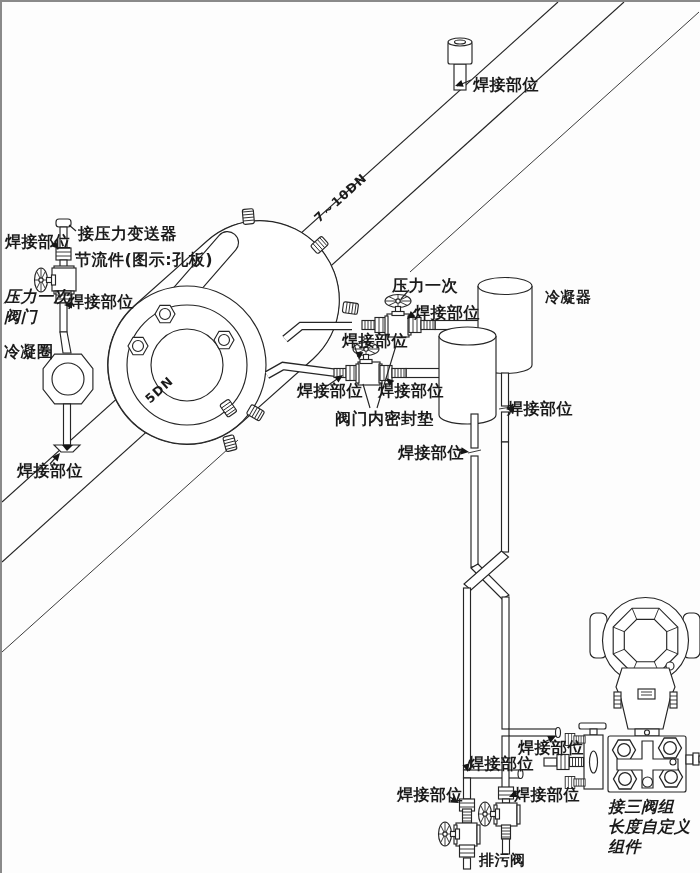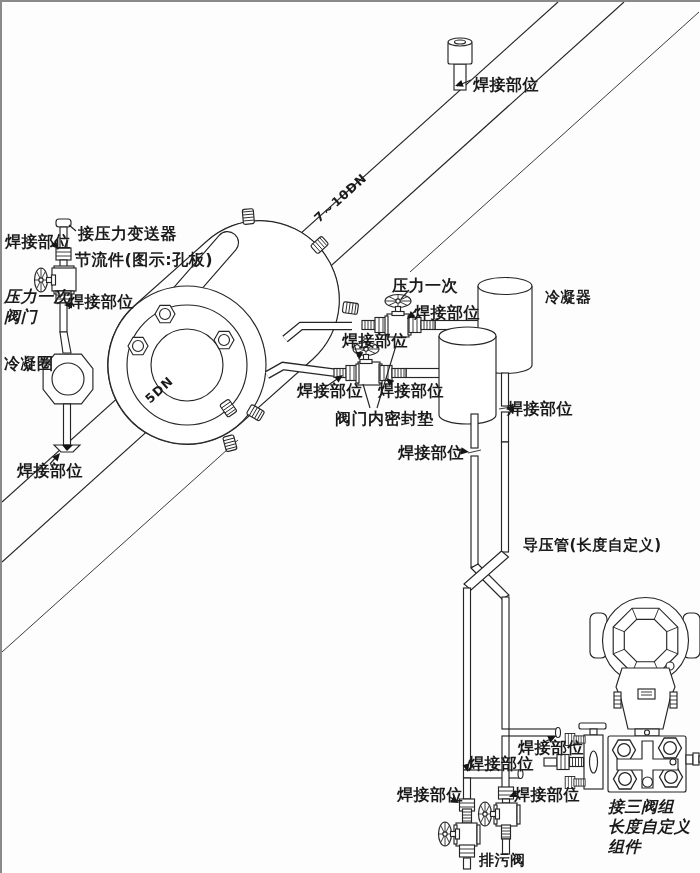--- a/index.html
+++ b/index.html
@@ -287,36 +287,35 @@
 
 <div class="lbl" style="left:3px;top:230px">焊接部位</div>
 <div class="lbl" style="left:76px;top:222px">接压力变送器</div>
 <div class="lbl" style="left:73px;top:248px">节流件(图示:孔板)</div>
 
 <div class="lbl stack" style="left:2px;top:285px">
       <span>压力一次</span>
       <span>阀门</span>
     </div>
 <div class="lbl" style="left:66px;top:290px">焊接部位</div>
-<div class="lbl" style="left:2px;top:352px">冷凝圈</div>
+<div class="lbl" style="left:2px;top:340px">冷凝圈</div>
 <div class="lbl rot" style="left:140px;top:393px">5DN</div>
 
 <div class="lbl" style="left:390px;top:274px">压力一次</div>
 <div class="lbl" style="left:412px;top:301px">焊接部位</div>
 <div class="lbl" style="left:340px;top:329px">焊接部位</div>
 <div class="lbl" style="left:295px;top:379px">焊接部位</div>
 <div class="lbl" style="left:376px;top:379px">焊接部位</div>
 <div class="lbl" style="left:333px;top:407px">阀门内密封垫</div>
 
 <div class="lbl md" style="left:543px;top:286px">冷凝器</div>
 <div class="lbl" style="left:505px;top:397px">焊接部位</div>
 <div class="lbl" style="left:396px;top:441px">焊接部位</div>
 <div class="lbl" style="left:15px;top:459px">焊接部位</div>
 
-<div class="lbl md" style="left:521px;top:534px">导压管(长度自定义)</div>
 
 <div class="lbl" style="left:516px;top:736px">焊接部位</div>
 <div class="lbl" style="left:466px;top:752px">焊接部位</div>
 <div class="lbl" style="left:395px;top:783px">焊接部位</div>
 <div class="lbl" style="left:512px;top:783px">焊接部位</div>
 
 <div class="lbl stack" style="left:606px;top:795px">
       <span>接三阀组</span>
       <span>长度自定义</span>
       <span>组件</span>

